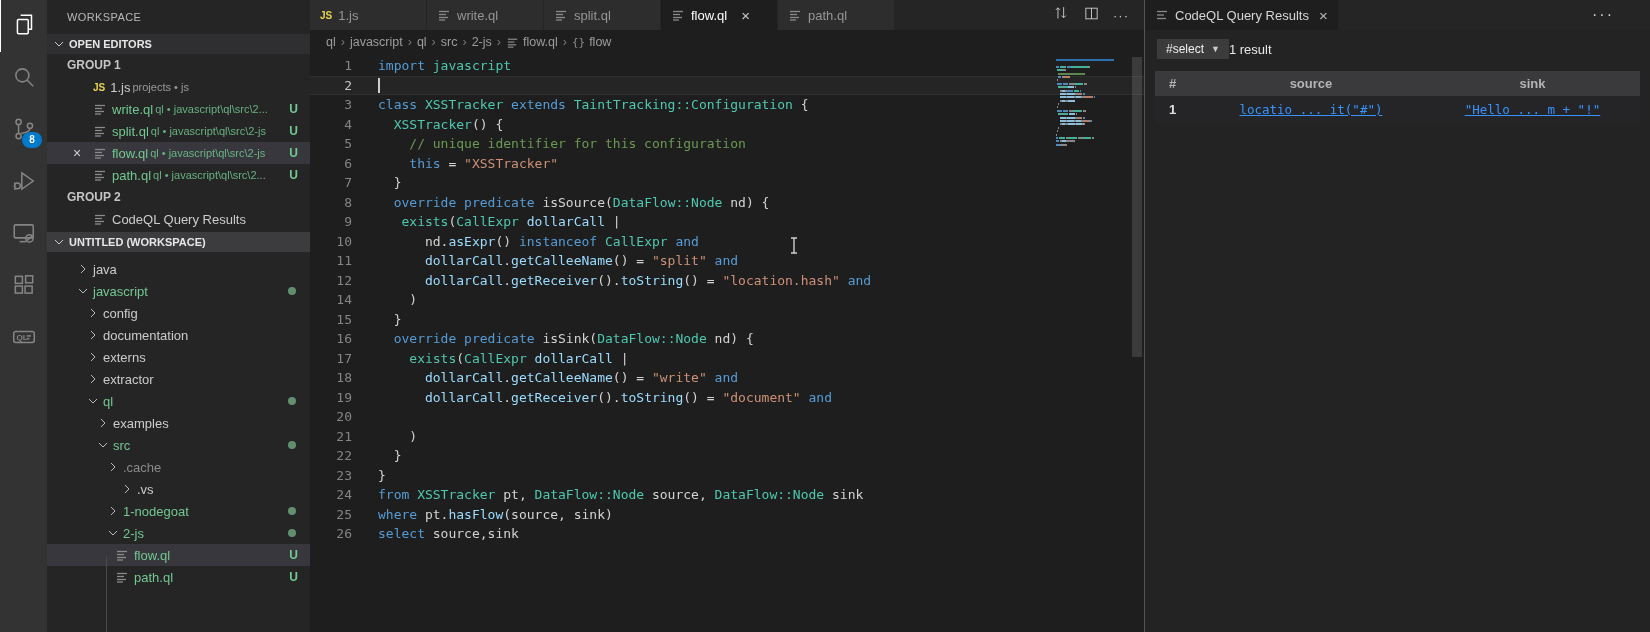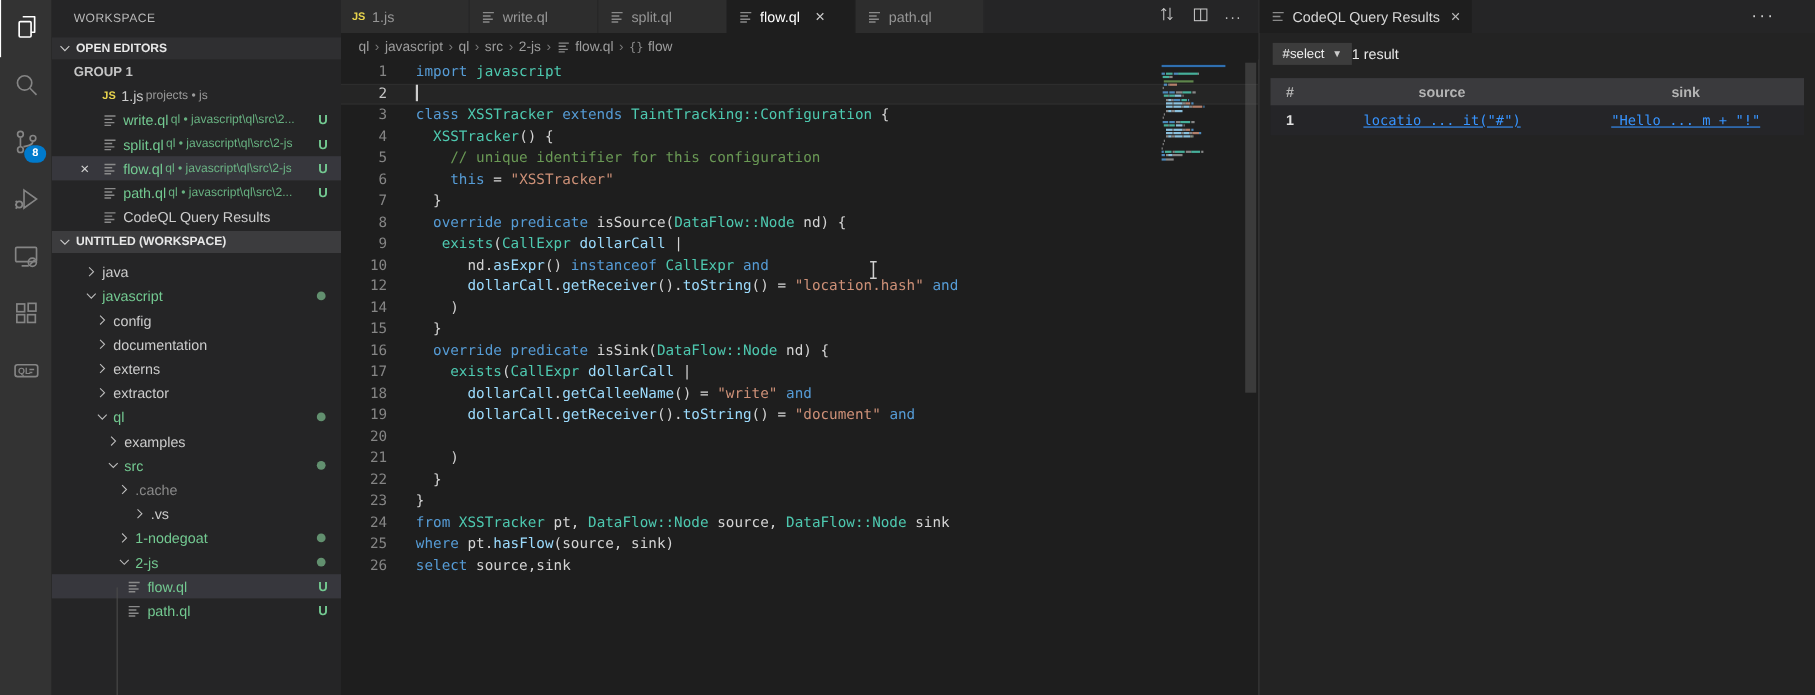--- a/index.html
+++ b/index.html
@@ -244,20 +244,21 @@
                 <line x1="2" y1="9.5" x2="11" y2="9.5"></line>
                 <line x1="2" y1="12" x2="8" y2="12"></line>
               </g>
             </svg>
           </span>
           <span class="name green">path.ql</span>
           <span class="desc green">ql • javascript\ql\src\2...</span>
           <span class="spacer"></span>
           <span class="ubadge">U</span>
         </div>
+        <div class="group-label">GROUP 2</div>
         <div class="row" style="padding-left: 46px;">
           <span class="fic">
             <svg viewBox="0 0 14 14">
               <g stroke="#8a8a8a" stroke-width="1.3" fill="none">
                 <line x1="2" y1="3.5" x2="12" y2="3.5"></line>
                 <line x1="2" y1="6.5" x2="9" y2="6.5"></line>
                 <line x1="2" y1="9.5" x2="11" y2="9.5"></line>
                 <line x1="2" y1="12" x2="8" y2="12"></line>
               </g>
             </svg>
@@ -555,20 +556,24 @@
         </div>
         <div class="cline">
           <span class="gut">9</span>
           <pre><span class="tok-txt">   </span><span class="tok-type">exists</span><span class="tok-txt">(</span><span class="tok-type">CallExpr</span><span class="tok-txt"> </span><span class="tok-var">dollarCall</span><span class="tok-txt"> |</span></pre>
         </div>
         <div class="cline">
           <span class="gut">10</span>
           <pre><span class="tok-txt">      nd.</span><span class="tok-var">asExpr</span><span class="tok-txt">() </span><span class="tok-kw">instanceof</span><span class="tok-txt"> </span><span class="tok-type">CallExpr</span><span class="tok-txt"> </span><span class="tok-kw">and</span></pre>
         </div>
         <div class="cline">
+          <span class="gut">11</span>
+          <pre><span class="tok-txt">      </span><span class="tok-var">dollarCall</span><span class="tok-txt">.</span><span class="tok-var">getCalleeName</span><span class="tok-txt">() = </span><span class="tok-str">"split"</span><span class="tok-txt"> </span><span class="tok-kw">and</span></pre>
+        </div>
+        <div class="cline">
           <span class="gut">12</span>
           <pre><span class="tok-txt">      </span><span class="tok-var">dollarCall</span><span class="tok-txt">.</span><span class="tok-var">getReceiver</span><span class="tok-txt">().</span><span class="tok-var">toString</span><span class="tok-txt">() = </span><span class="tok-str">"location.hash"</span><span class="tok-txt"> </span><span class="tok-kw">and</span></pre>
         </div>
         <div class="cline">
           <span class="gut">14</span>
           <pre><span class="tok-txt">    )</span></pre>
         </div>
         <div class="cline">
           <span class="gut">15</span>
           <pre><span class="tok-txt">  }</span></pre>

